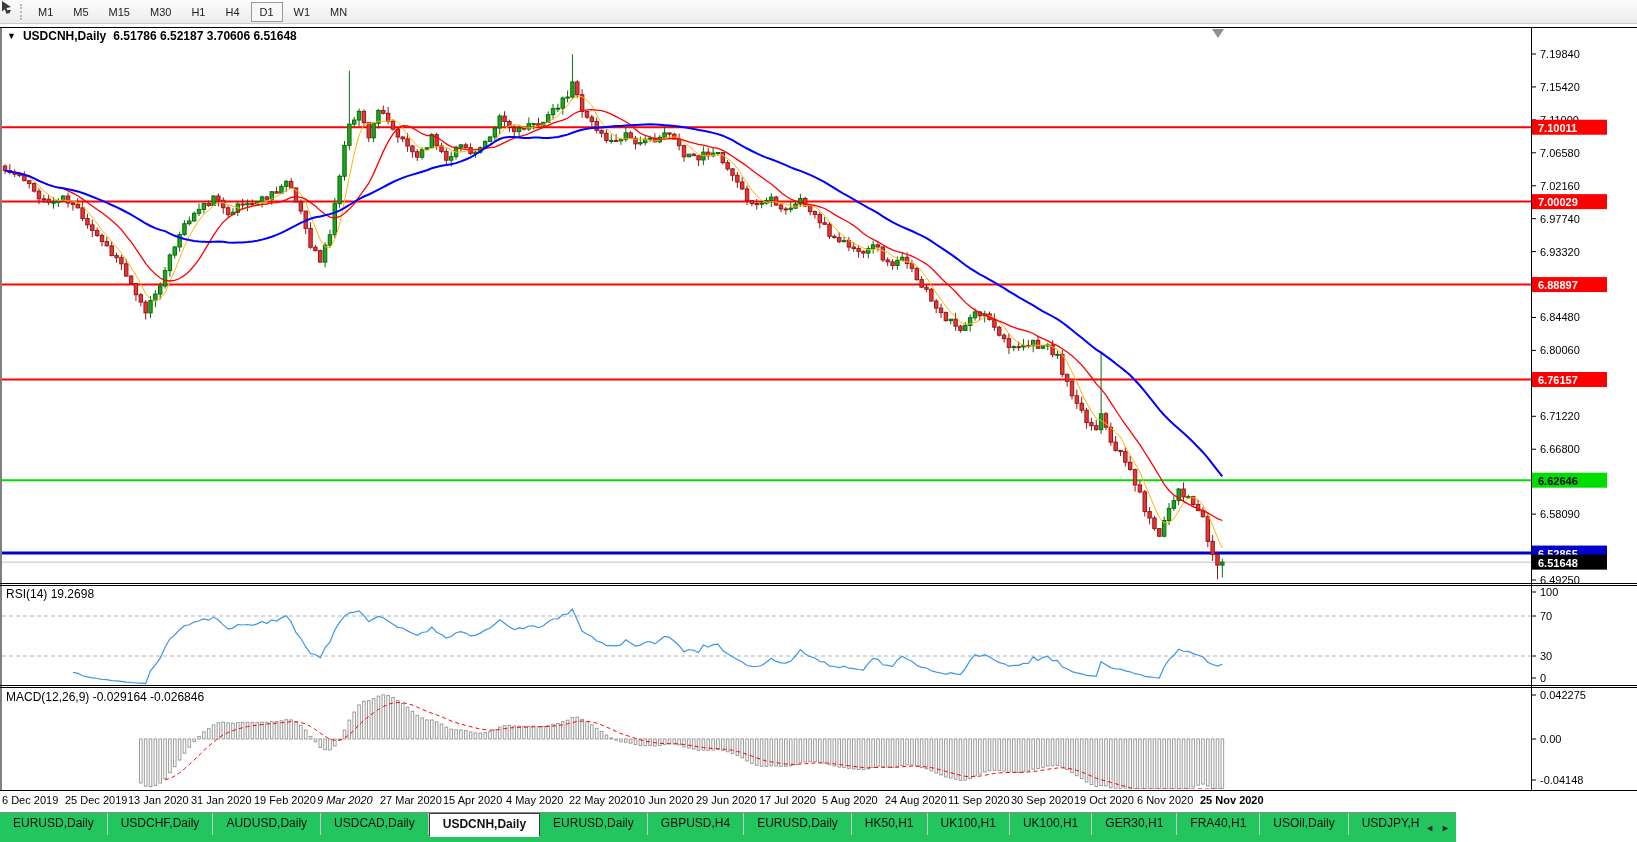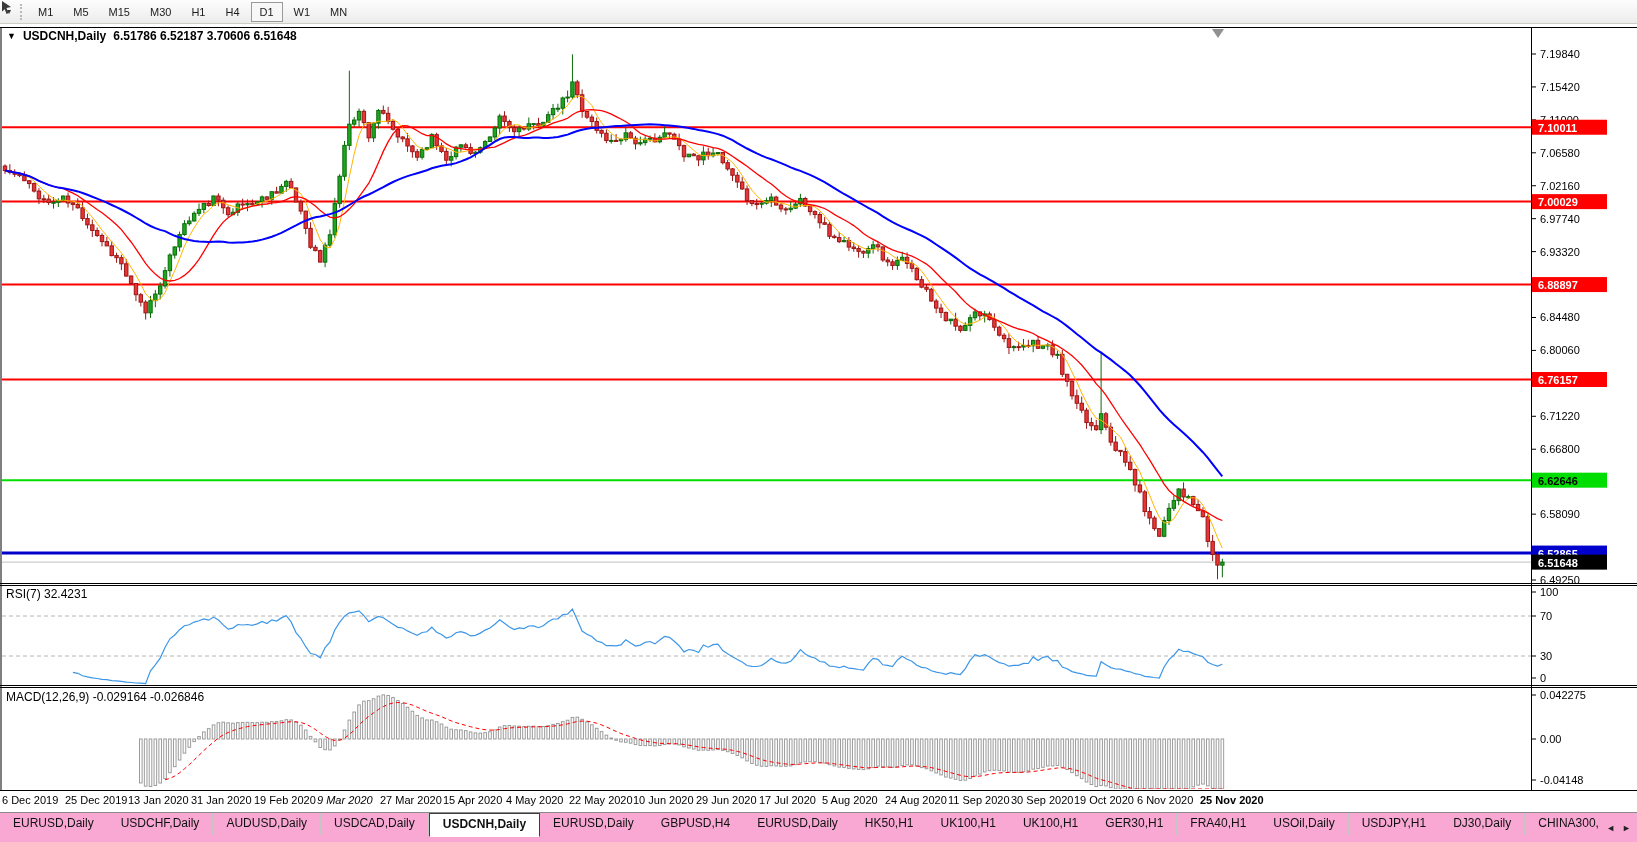--- a/index.html
+++ b/index.html
@@ -16,21 +16,21 @@
     line-height:14px;cursor:default}
   .tf-btn.active{background:#f7f7f7;border:1px solid #9a9a9a}
   .chart-title{position:absolute;top:29px;left:7px;z-index:4;font-size:12px;font-weight:bold;
     color:#000;display:flex;gap:7px;align-items:center}
   .chart-title .arrow{font-size:9px}
   .panel-label{position:absolute;left:6px;z-index:4;font-size:12px;color:#000}
   #rsi-label{top:587px}
   #macd-label{top:690px}
   .dates{position:absolute;top:791px;left:0;width:1637px;height:21px;background:#fff;z-index:4}
   .dates span{position:absolute;top:3px;font-size:11px;color:#000;white-space:nowrap}
-  .tabbar{position:absolute;top:812px;left:0;width:1637px;height:30px;background:#f9a8d4;
+  .tabbar{position:absolute;top:812px;left:0;width:1456px;height:30px;background:#22c55e;
     border-top:1px solid #8a8a8a;display:flex;z-index:6}
   #tabs{display:flex;overflow:hidden;flex:1}
   .tab{font-size:12px;color:#111;padding:3px 13px 0;height:19px;border-right:1px solid #c6c6c6;
     white-space:nowrap;cursor:default}
   .tab.active{background:#fff;border:1px solid #3c3c3c;border-bottom:1px solid #fff;font-weight:bold}
   .tab-arrows{margin-left:auto;display:flex;align-items:center;gap:7px;padding:0 6px;
     font-size:9px;color:#222}
 </style>
 </head>
 <body>
@@ -886,21 +886,21 @@
       <div class="tf-btn">MN</div>
     </div>
 </div>
 
 <div class="chart-title">
   <span class="arrow">▼</span>
   <span>USDCNH,Daily</span>
   <span>6.51786 6.52187 3.70606 6.51648</span>
 </div>
 
-<div class="panel-label" id="rsi-label">RSI(7) 32.4231</div>
+<div class="panel-label" id="rsi-label">RSI(14) 19.2698</div>
 <div class="panel-label" id="macd-label">MACD(12,26,9) -0.029164 -0.026846</div>
 
 <div class="dates" id="date-row">
     <span style="left: 2px;">6 Dec 2019</span>
     <span style="left: 65px;">25 Dec 2019</span>
     <span style="left: 128px;">13 Jan 2020</span>
     <span style="left: 191px;">31 Jan 2020</span>
     <span style="left: 254px;">19 Feb 2020</span>
     <span style="left: 317px; font-style: italic;">9 Mar 2020</span>
     <span style="left: 380px;">27 Mar 2020</span>

